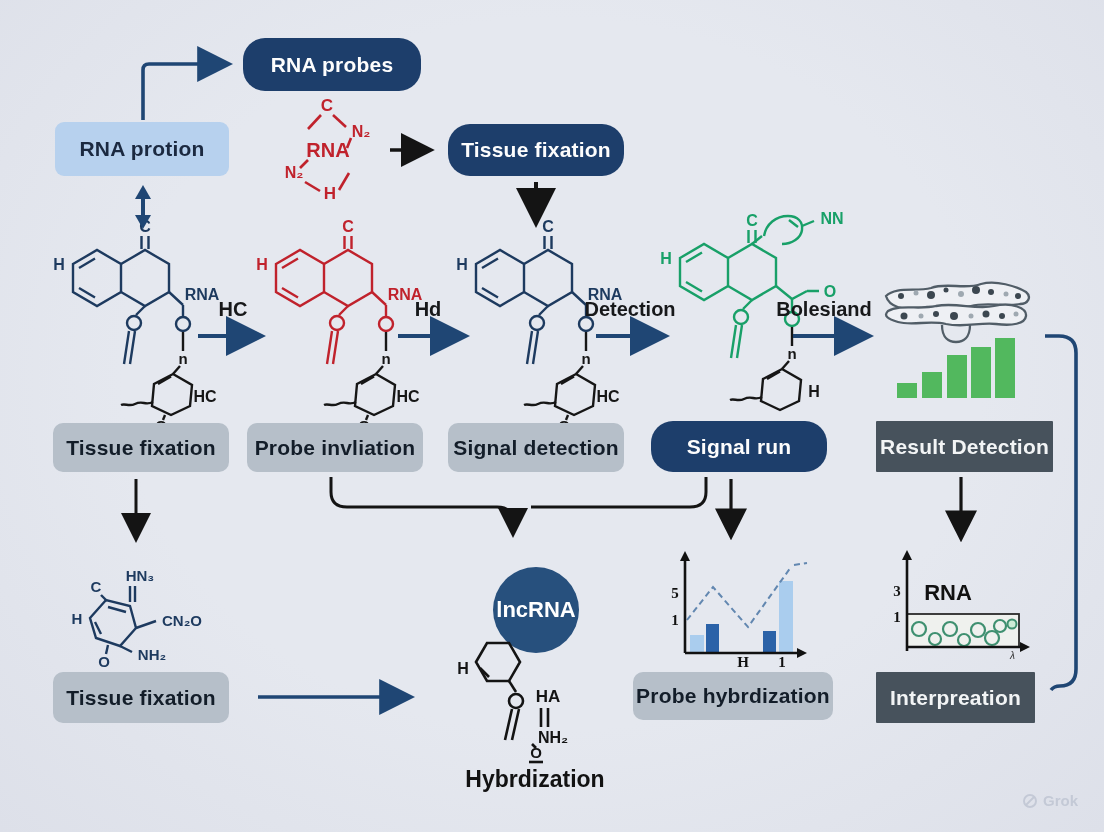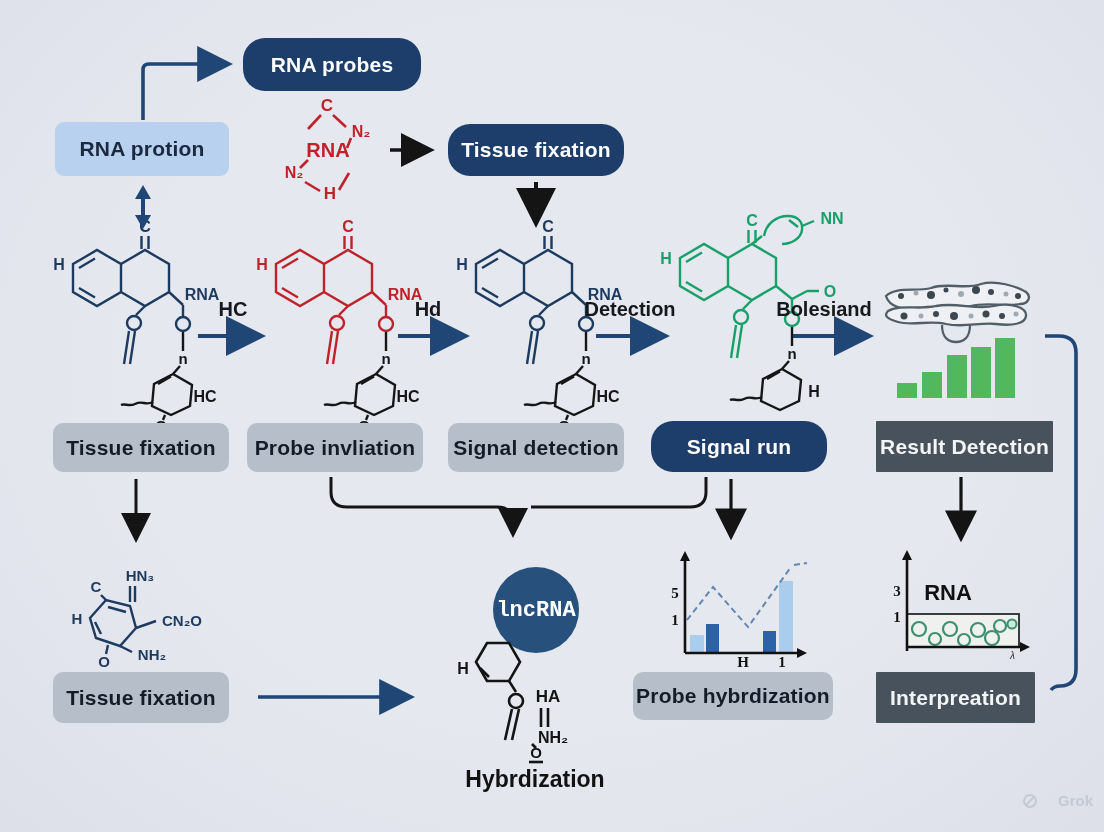--- a/index.html
+++ b/index.html
@@ -11,23 +11,23 @@
   .abs{position:absolute;}
   .box{display:flex;align-items:center;justify-content:center;font-weight:700;
        border-radius:10px;font-size:21px;letter-spacing:.2px;}
   .navy{background:#1d3e6b;color:#fdfdfd;border-radius:22px;}
   .lightblue{background:#b7d1ee;color:#1b2940;border-radius:9px;}
   .gray{background:#b6bfc9;color:#131d29;}
   .slate{background:#47525c;color:#f2f4f5;border-radius:1px;}
   .steplabel{font-size:20px;font-weight:700;color:#17181a;text-align:center;}
   .bigcaption{font-size:23px;font-weight:700;color:#121212;text-align:center;}
   .circle{border-radius:50%;display:flex;align-items:center;justify-content:center;
-          background:#27507d;color:#fff;font-weight:700;font-size:22px;font-family:Liberation Mono, monospace;}
+          background:#27507d;color:#fff;font-weight:700;font-size:22px;}
   svg{display:block;}
-  .wm{display:flex;align-items:center;gap:20px;color:#aeb6c6;opacity:.55;
+  .wm{display:flex;align-items:center;gap:5px;color:#aeb6c6;opacity:.55;
       font-size:15px;font-weight:700;}
 </style>
 </head>
 <body>
 
 <div class="stage">
 
   <svg width="0" height="0" style="position:absolute">
     <defs>
       <symbol id="std-mol" viewBox="0 0 178 220">

